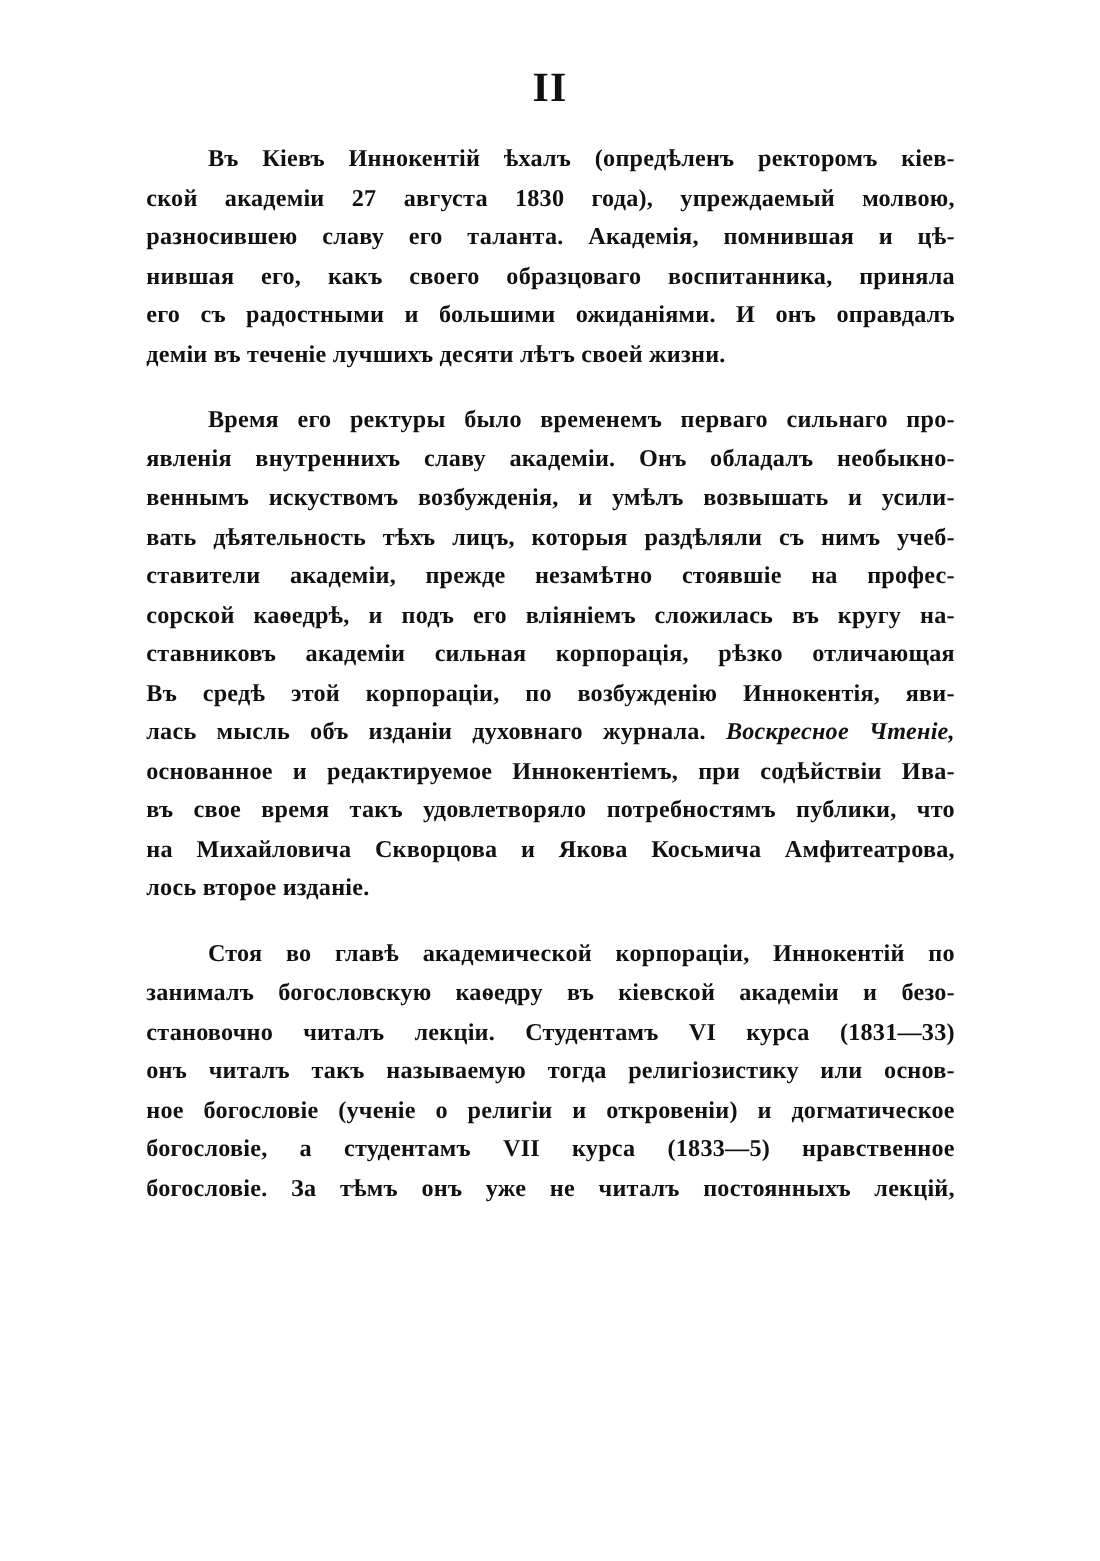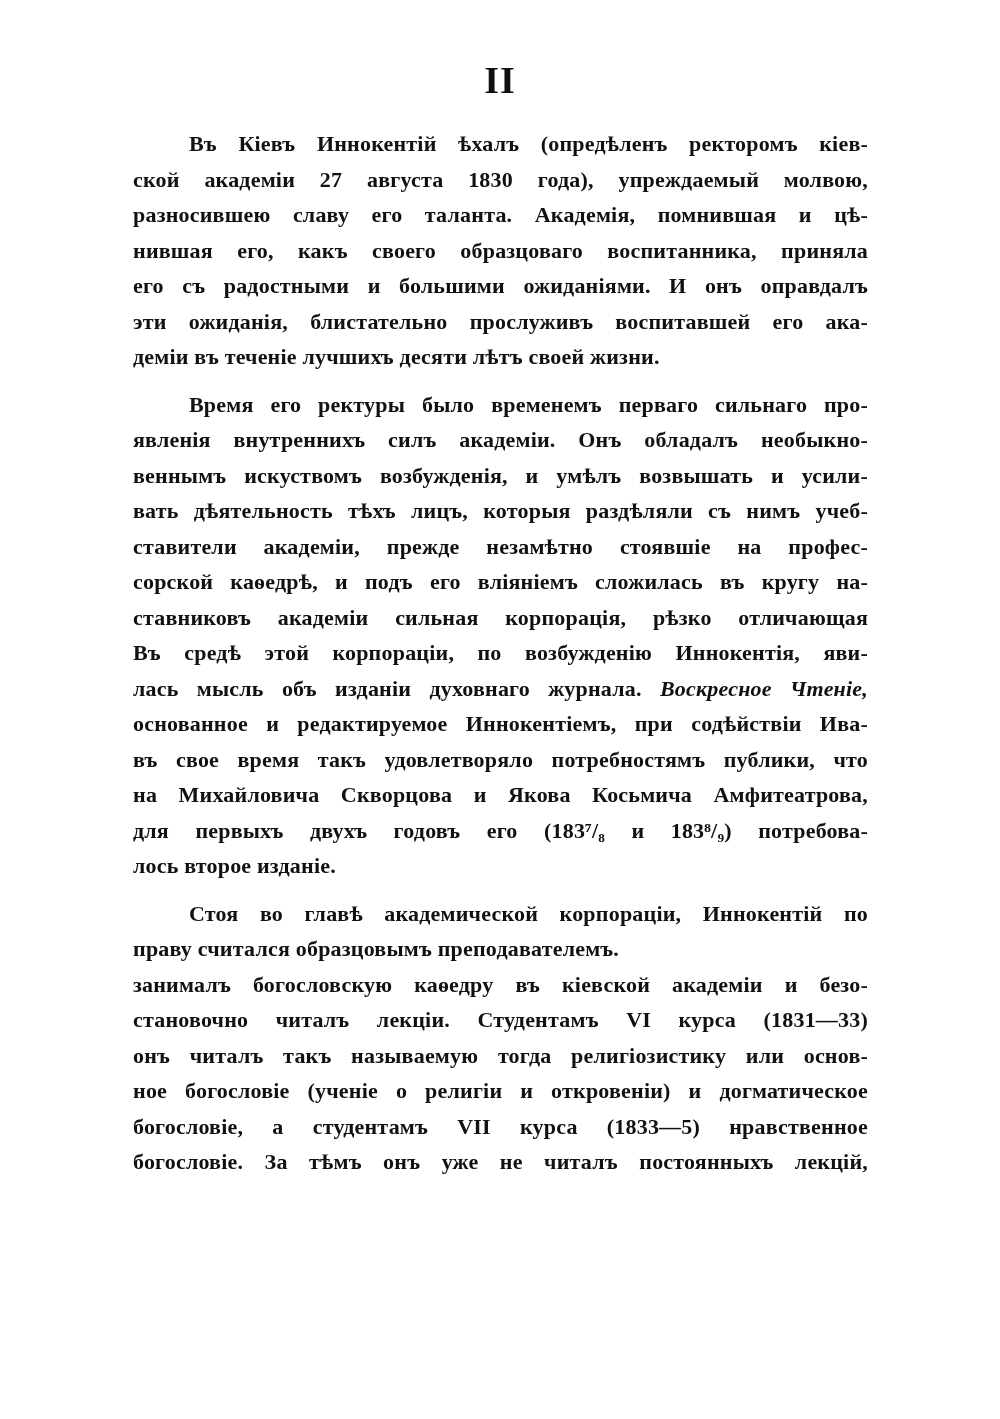--- a/index.html
+++ b/index.html
@@ -16,59 +16,56 @@
   .text-block {
     position: absolute; left: 133px; top: 126px; width: 735px;
   }
   .line {
     height: 35.5px; line-height: 35.5px; font-size: 22px; font-weight: bold;
     white-space: nowrap; text-align: justify; text-align-last: justify;
     letter-spacing: 0.2px;
   }
   .line.indent { padding-left: 56px; }
   .line.last { text-align-last: left; }
-  .line.gap-before { margin-top: 12px; }
+  .line.gap-before { margin-top: 24px; }
   .ital { font-style: italic; }
 </style>
 </head>
 <body>
 
 <div class="page">
   <div class="page-number">II</div>
 
   <div class="text-block">
 
     <div class="line indent">Въ Кіевъ Иннокентій ѣхалъ (опредѣленъ ректоромъ кіев-</div>
     <div class="line">ской академіи 27 августа 1830 года), упреждаемый молвою,</div>
     <div class="line">разносившею славу его таланта. Академія, помнившая и цѣ-</div>
     <div class="line">нившая его, какъ своего образцоваго воспитанника, приняла</div>
     <div class="line">его съ радостными и большими ожиданіями. И онъ оправдалъ</div>
-    <div class="line">эти ожиданія, блистательно прослуживъ воспитавшей его ака-</div>
     <div class="line last">деміи въ теченіе лучшихъ десяти лѣтъ своей жизни.</div>
 
     <div class="line indent gap-before">Время его ректуры было временемъ перваго сильнаго про-</div>
-    <div class="line">явленія внутреннихъ силъ академіи. Онъ обладалъ необыкно-</div>
+    <div class="line">явленія внутреннихъ славу академіи. Онъ обладалъ необыкно-</div>
     <div class="line">веннымъ искуствомъ возбужденія, и умѣлъ возвышать и усили-</div>
     <div class="line">вать дѣятельность тѣхъ лицъ, которыя раздѣляли съ нимъ учеб-</div>
     <div class="line">ставители академіи, прежде незамѣтно стоявшіе на профес-</div>
     <div class="line">сорской каѳедрѣ, и подъ его вліяніемъ сложилась въ кругу на-</div>
     <div class="line">ставниковъ академіи сильная корпорація, рѣзко отличающая</div>
     <div class="line">Въ средѣ этой корпораціи, по возбужденію Иннокентія, яви-</div>
     <div class="line">
       <span>лась мысль объ изданіи духовнаго журнала.</span>
       <span class="ital">Воскресное Чтеніе,</span>
     </div>
     <div class="line">основанное и редактируемое Иннокентіемъ, при содѣйствіи Ива-</div>
     <div class="line">въ свое время такъ удовлетворяло потребностямъ публики, что</div>
     <div class="line">на Михайловича Скворцова и Якова Косьмича Амфитеатрова,</div>
-    <div class="line">для первыхъ двухъ годовъ его (183⁷/₈ и 183⁸/₉) потребова-</div>
     <div class="line last">лось второе изданіе.</div>
 
     <div class="line indent gap-before">Стоя во главѣ академической корпораціи, Иннокентій по</div>
-    <div class="line last">праву считался образцовымъ преподавателемъ.</div>
 
     <div class="line">занималъ богословскую каѳедру въ кіевской академіи и безо-</div>
     <div class="line">становочно читалъ лекціи. Студентамъ VI курса (1831—33)</div>
     <div class="line">онъ читалъ такъ называемую тогда религіозистику или основ-</div>
     <div class="line">ное богословіе (ученіе о религіи и откровеніи) и догматическое</div>
     <div class="line">богословіе, а студентамъ VII курса (1833—5) нравственное</div>
     <div class="line">богословіе. За тѣмъ онъ уже не читалъ постоянныхъ лекцій,</div>
   </div>
 </div>
 

